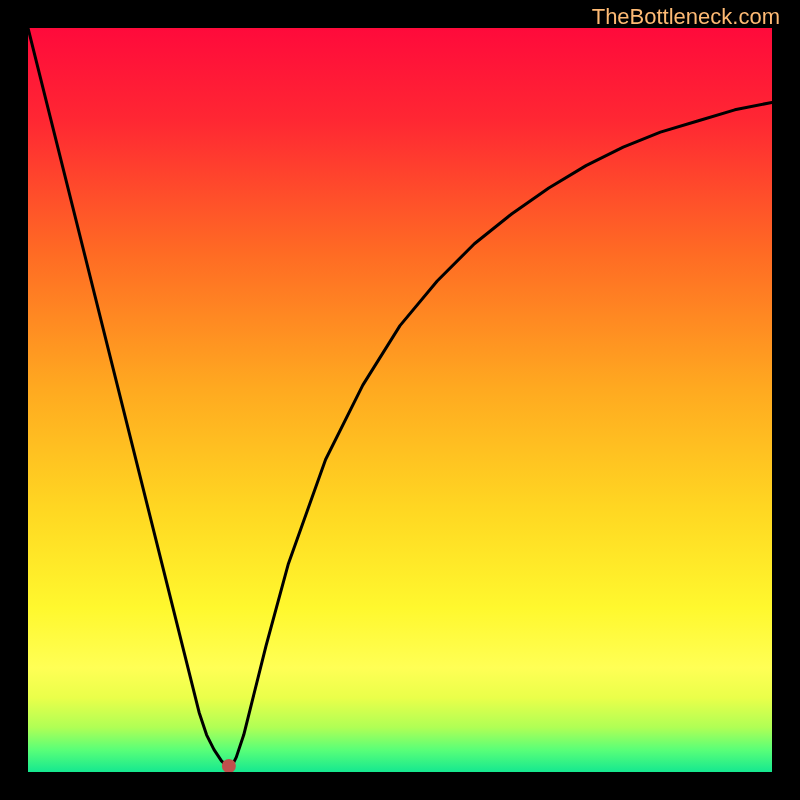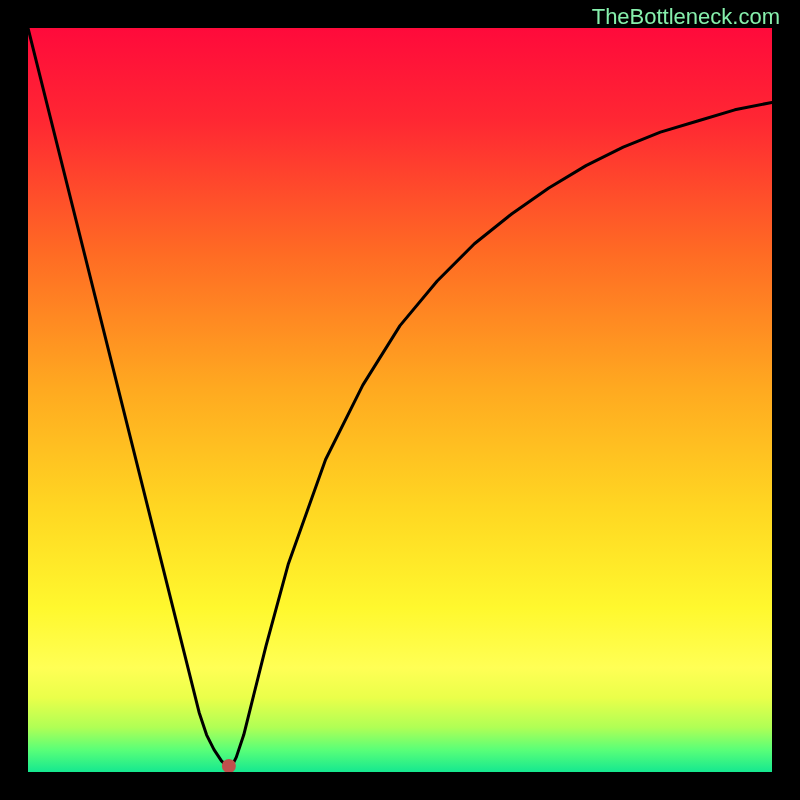--- a/index.html
+++ b/index.html
@@ -14,21 +14,21 @@
     .outer {
       width: 800px;
       height: 800px;
       background: #000;
       position: relative;
     }
     .watermark {
       position: absolute;
       top: 4px;
       right: 20px;
-      color: #86efac;
+      color: #fdba74;
       font-size: 22px;
       font-weight: 500;
       z-index: 10;
     }
     .plot {
       position: absolute;
       left: 28px;
       top: 28px;
       width: 744px;
       height: 744px;

